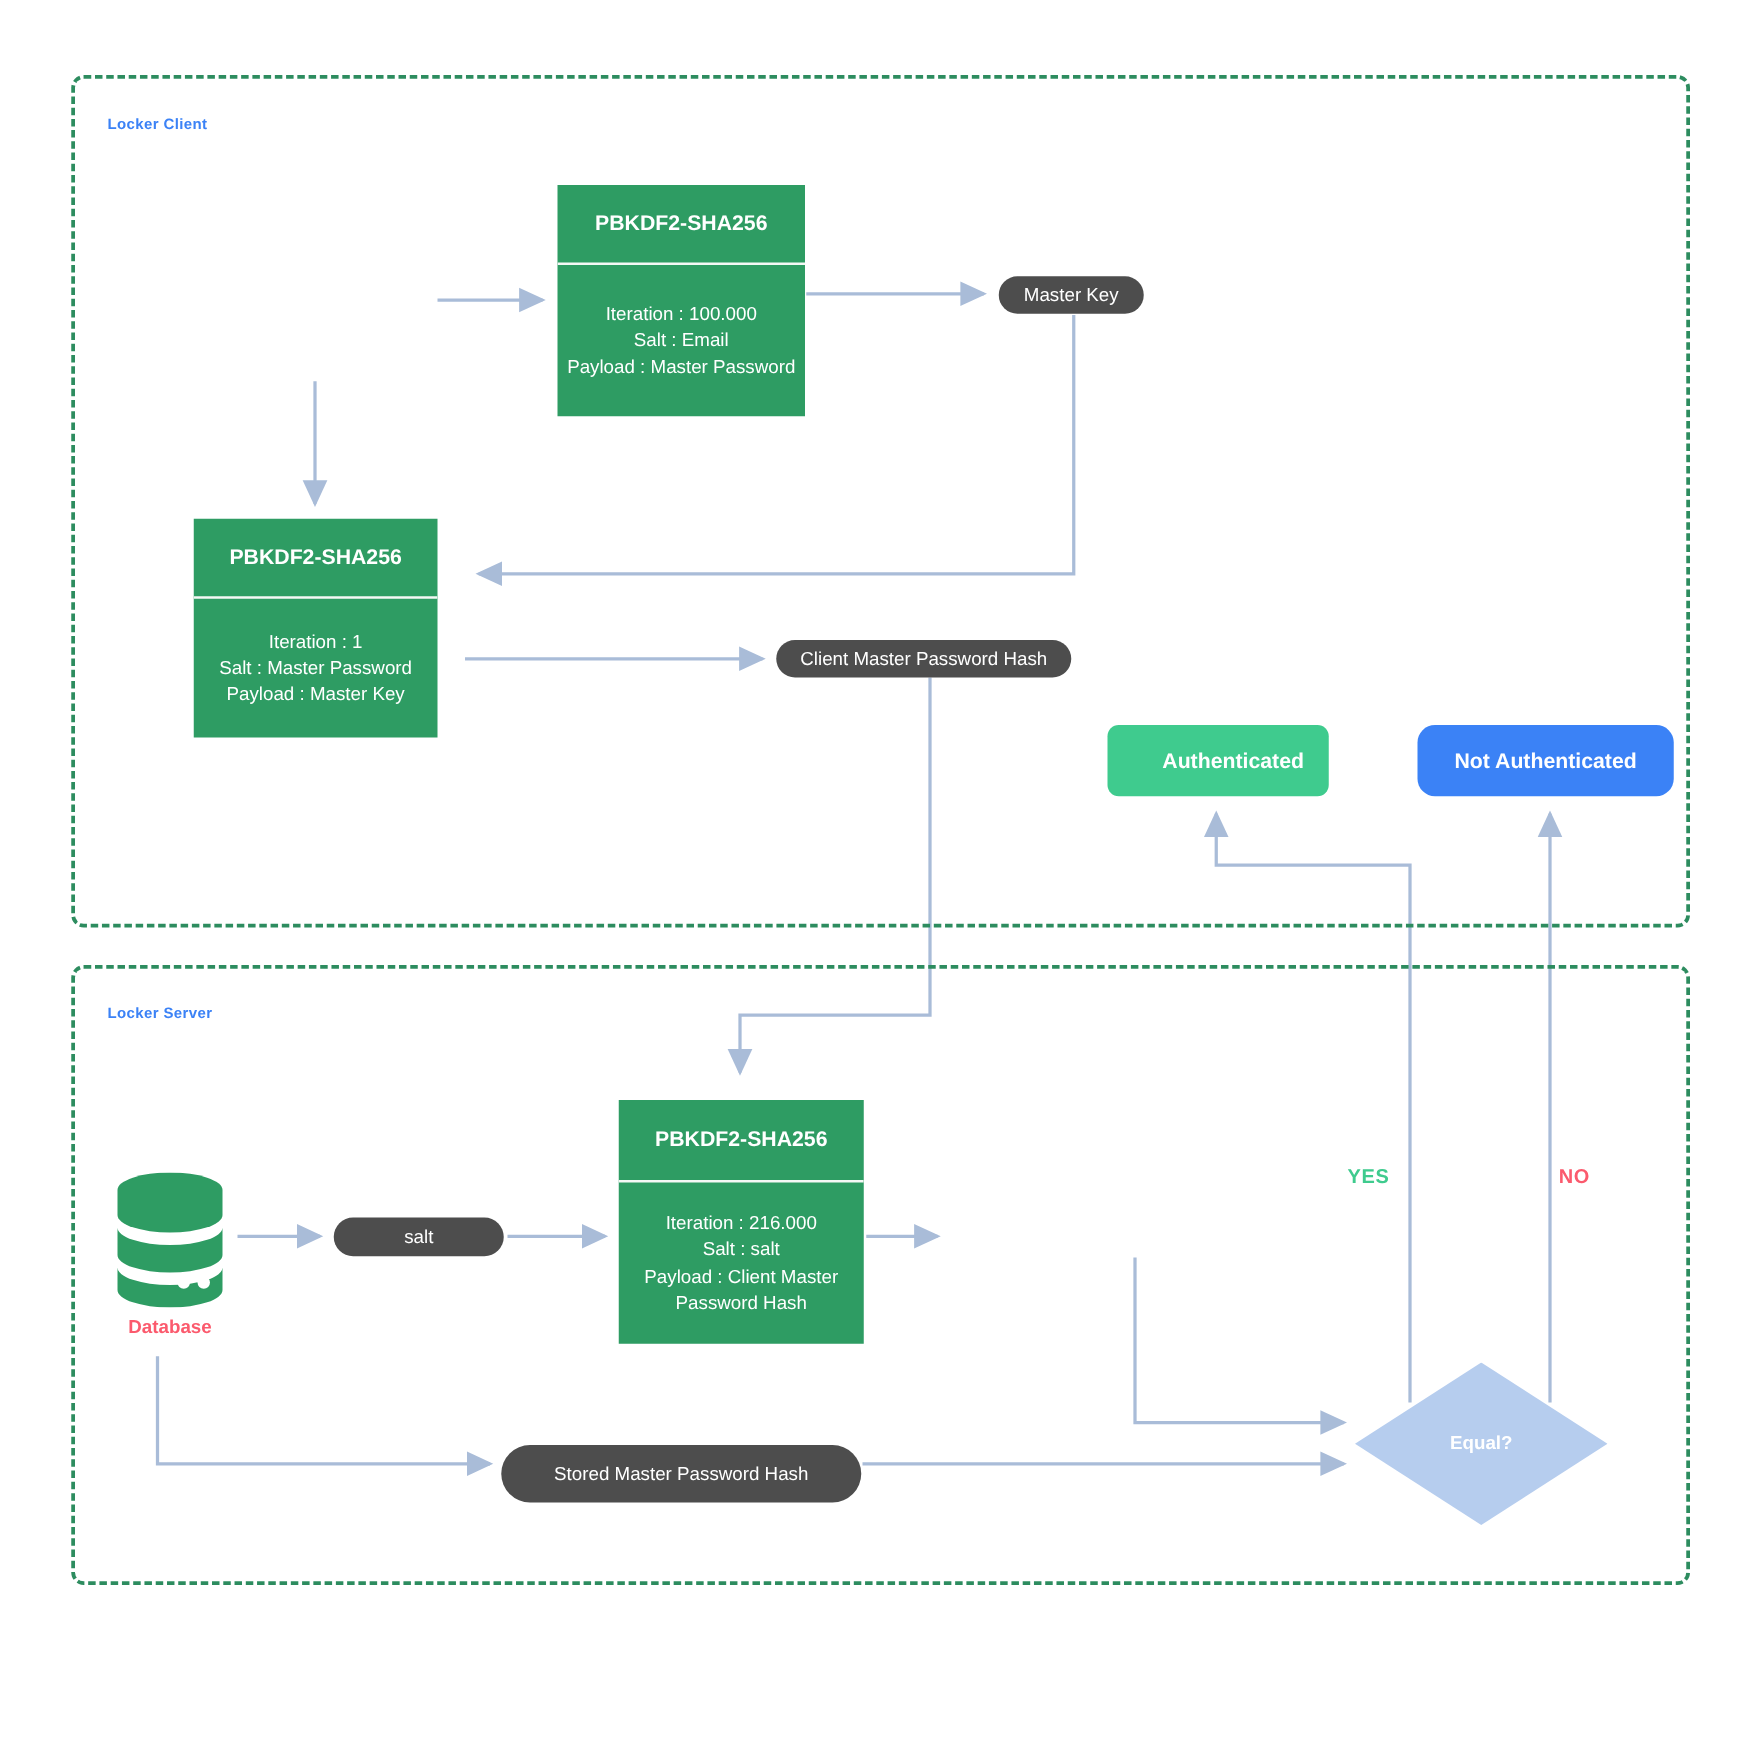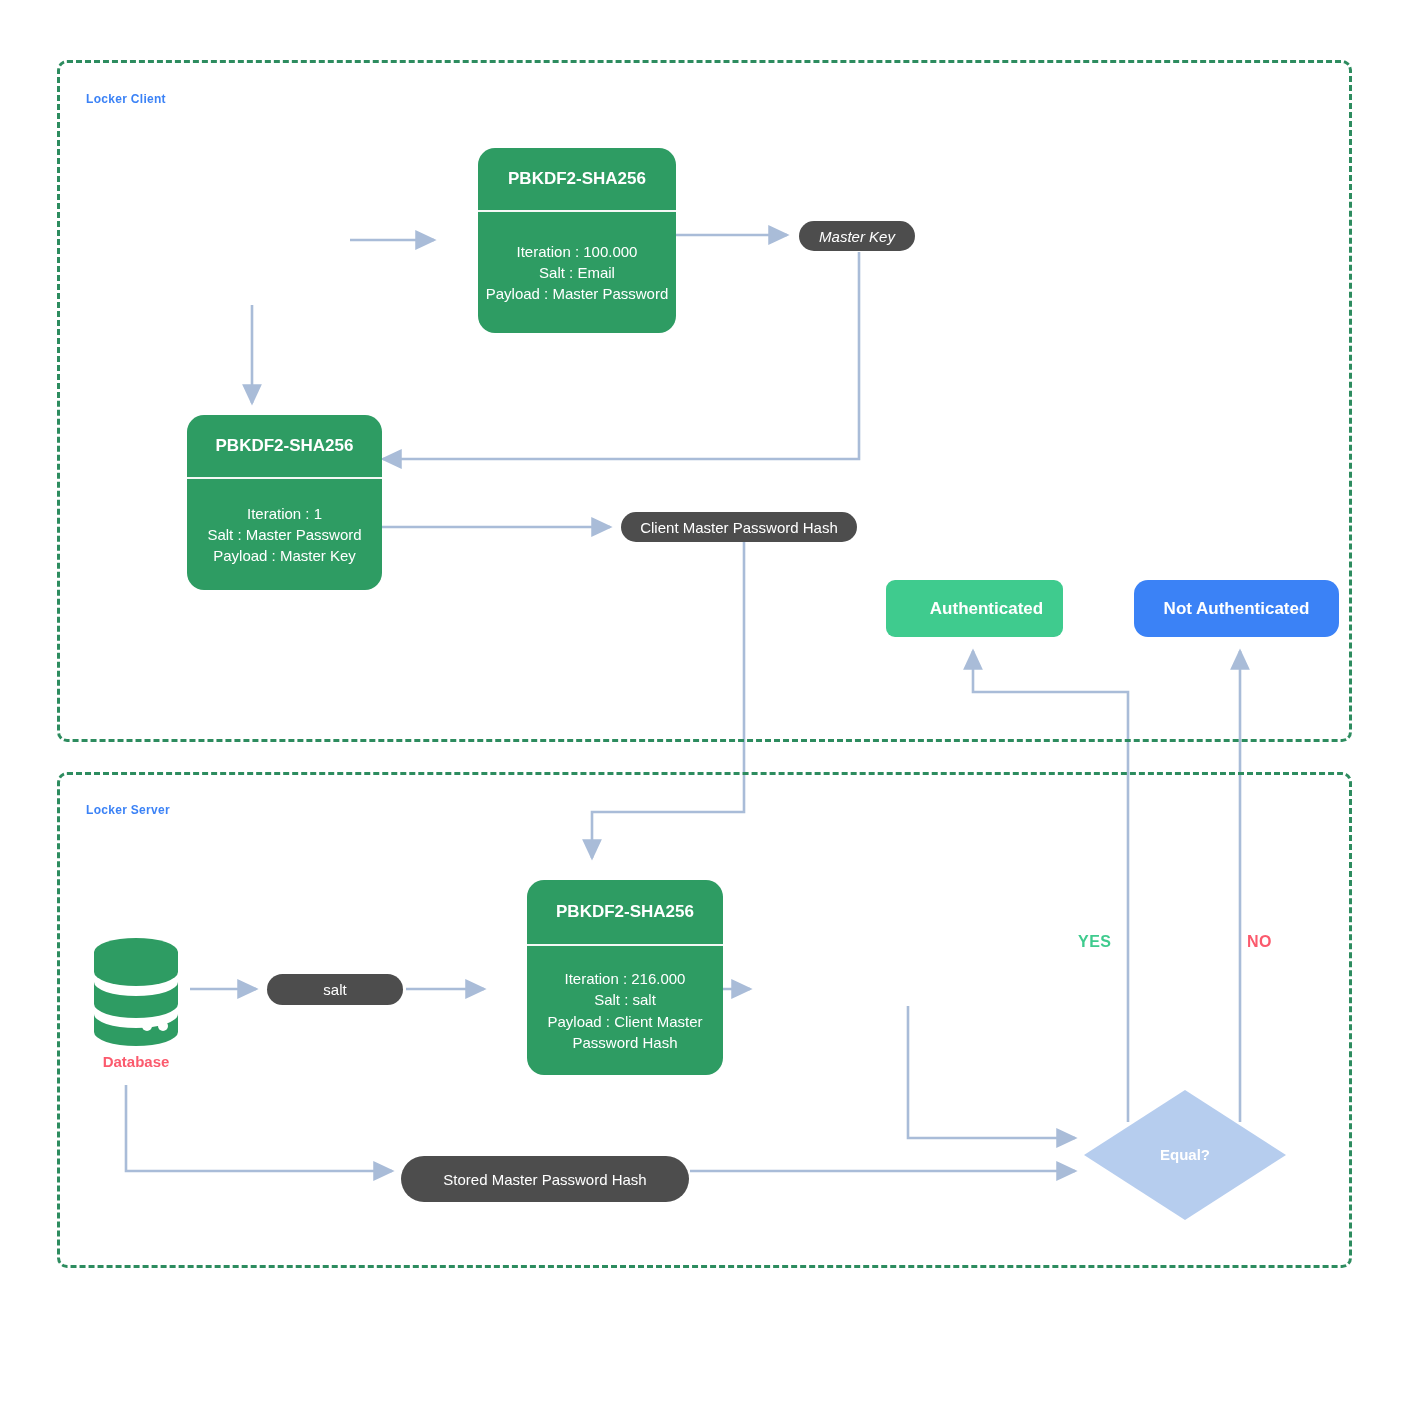--- a/index.html
+++ b/index.html
@@ -4,22 +4,22 @@
 <style>
   html,body{margin:0;padding:0;background:#ffffff;}
   body{font-family:"Liberation Sans",sans-serif;-webkit-font-smoothing:antialiased;}
   #stage{position:relative;width:1410px;height:1404px;background:#fff;overflow:hidden;}
 
   svg#wires{position:absolute;left:0;top:0;width:1410px;height:1404px;pointer-events:none;}
 
   .zone{position:absolute;border:3px dashed #2d8c5f;border-radius:10px;box-sizing:border-box;}
   .zone-label{position:absolute;font-size:12px;font-weight:bold;color:#3b82f6;letter-spacing:.3px;white-space:nowrap;}
 
-  .proc{position:absolute;background:#2e9c63;border-radius:17px;box-sizing:border-box;
-        display:flex;flex-direction:column;align-items:stretch;overflow:hidden;margin-left:32px;}
+  .proc{position:absolute;background:#2e9c63;border-radius:0;box-sizing:border-box;
+        display:flex;flex-direction:column;align-items:stretch;overflow:hidden;}
   .proc .head{color:#fff;font-weight:bold;font-size:17px;text-align:center;
               display:flex;align-items:center;justify-content:center;}
   .proc .rule{height:2px;background:#f4f8f5;margin:0;}
   .proc .body{color:#fff;font-size:15px;text-align:center;line-height:1.42;
               display:flex;flex-direction:column;justify-content:center;
               flex:1;padding:9px 0;box-sizing:border-box;}
   .proc .body div{white-space:normal;}
 
   .pill{position:absolute;background:#4d4d4d;border-radius:999px;color:#fff;
         font-size:15px;display:flex;align-items:center;justify-content:center;
@@ -92,21 +92,21 @@
   <div class="proc" style="left:446px;top:148px;width:198px;height:185px;">
     <div class="head" style="height:62px;">PBKDF2-SHA256</div>
     <div class="rule"></div>
     <div class="body">
       <div>Iteration : 100.000</div>
       <div>Salt : Email</div>
       <div>Payload : Master Password</div>
     </div>
   </div>
 
-  <div class="pill" style="left:799px;top:221px;width:116px;height:30px;font-style:italic;">Master Key</div>
+  <div class="pill" style="left:799px;top:221px;width:116px;height:30px;">Master Key</div>
 
   <div class="proc" style="left:155px;top:415px;width:195px;height:175px;">
     <div class="head" style="height:62px;">PBKDF2-SHA256</div>
     <div class="rule"></div>
     <div class="body">
       <div>Iteration : 1</div>
       <div>Salt : Master Password</div>
       <div>Payload : Master Key</div>
     </div>
   </div>

